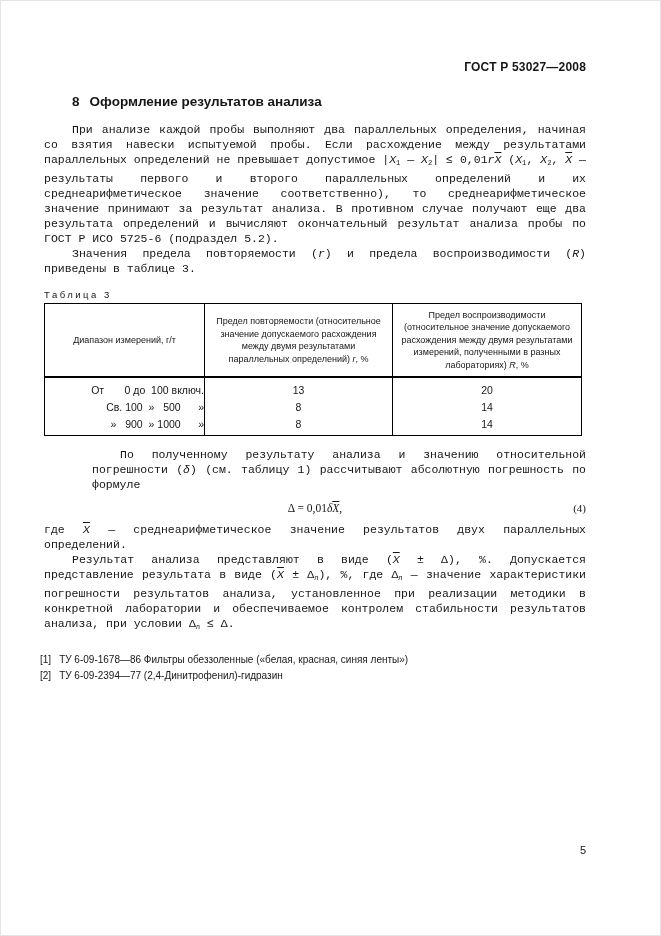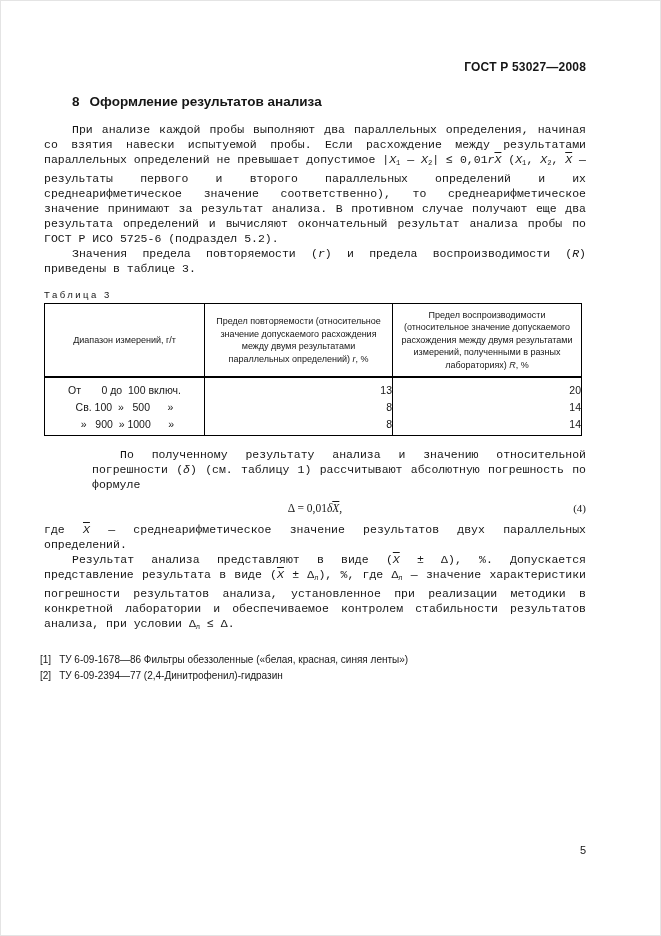--- a/index.html
+++ b/index.html
@@ -69,25 +69,25 @@
     padding: 5px 8px;
     height: 66px;
     box-sizing: border-box;
   }
   table.results td {
     border-left: 1px solid #000;
     border-right: 1px solid #000;
     font-size: 10.5px;
     height: 17px;
     padding: 0;
+    text-align: center;
+    vertical-align: middle;
+  }
+  table.results td.range {
     text-align: right;
-    vertical-align: middle;
-  }
-  table.results td.range {
-    text-align: center;
     padding-left: 0;
     white-space: pre;
   }
   table.results tbody tr:first-child td { padding-top: 3px; }
   table.results tbody tr:last-child td { padding-bottom: 3px; }
   .p3 { margin-top: 11px; margin-left: 48px; }
   .formula-row {
     position: relative;
     margin-top: 7px;
     font-size: 11.5px;

